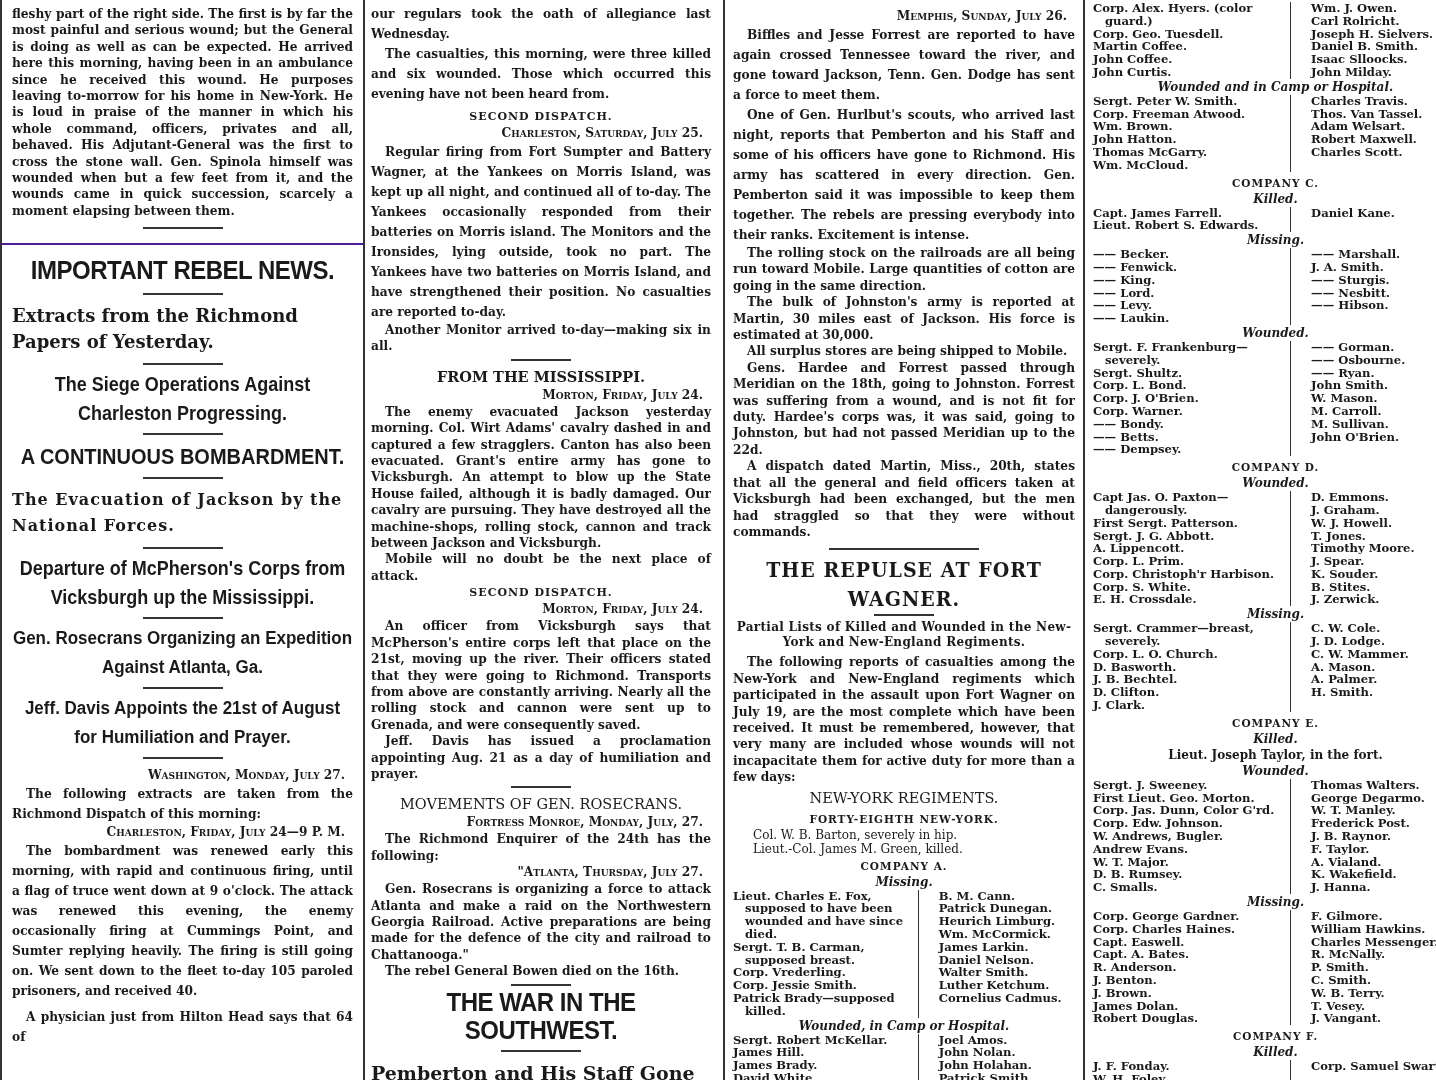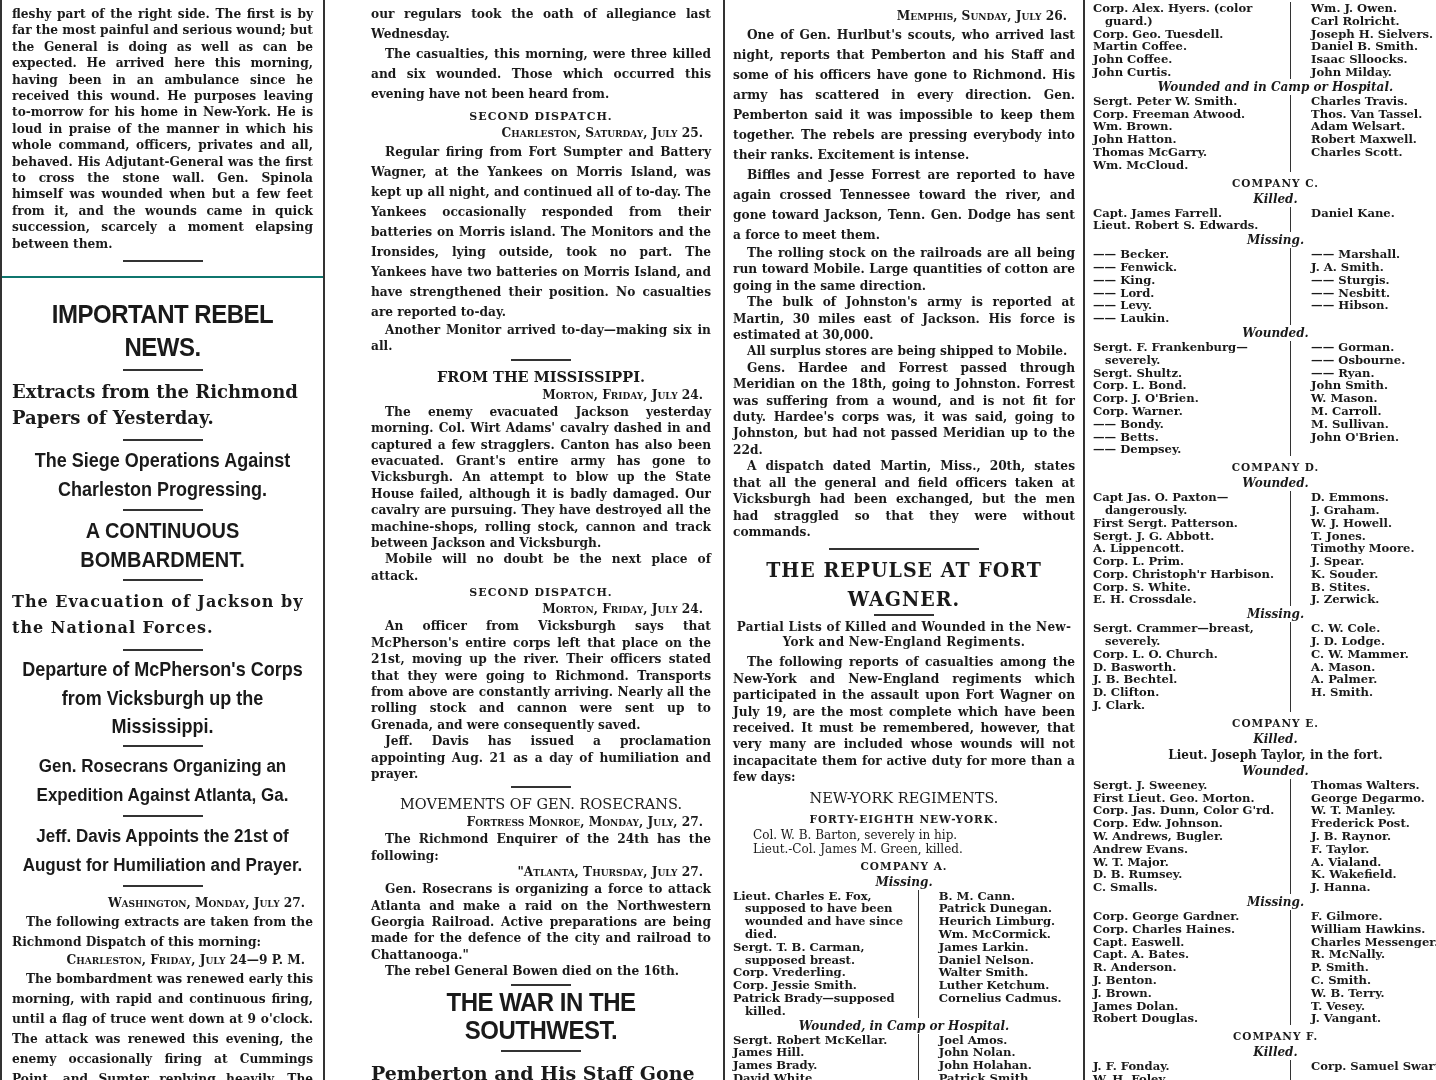--- a/index.html
+++ b/index.html
@@ -1,18 +1,18 @@
 <!DOCTYPE html>
 <html><head>
 <meta charset="utf-8">
 <style>
   html, body { margin: 0; padding: 0; background: #fff; }
   body { width: 1436px; height: 1080px; overflow: hidden; position: relative; font-family: "DejaVu Serif", serif; color: #1a1a1a; }
   .col { position: absolute; top: 0; height: 1080px; overflow: hidden; box-sizing: border-box; }
-  #c1 { left: 0; width: 325px; padding: 6px 10px 0 10px; border-left: 2px solid #333; border-right: 2px solid #333; }
+  #c1 { left: 0; width: 365px; padding: 6px 10px 0 10px; border-left: 2px solid #333; border-right: 2px solid #333; }
   #c2 { left: 365px; width: 360px; padding: 4px 12px 0 6px; border-right: 2px solid #333; }
   #c3 { left: 725px; width: 360px; padding: 4px 8px 0 8px; border-right: 2px solid #333; }
   #c4 { left: 1085px; width: 381px; padding: 2px 8px 0 8px; }
   p.body { margin: 0; font-size: 12.2px; line-height: 16.4px; text-align: justify; font-weight: bold; font-family: "DejaVu Serif", serif; text-indent: 14px; }
   p.body.noindent { text-indent: 0; }
   p.cont { margin: 0; font-size: 12.2px; line-height: 20px; text-align: justify; font-weight: bold; text-indent: 14px; }
   .dateline { text-align: right; font-size: 12.2px; font-weight: bold; line-height: 17px; padding-right: 8px; font-variant: small-caps; }
   .dispatch { text-align: center; font-size: 11px; font-weight: bold; line-height: 17px; letter-spacing: 1px; }
   .rule { width: 80px; height: 2px; background: #333; margin: 8px auto; }
   .rule.short { width: 60px; margin: 4px auto; }
@@ -29,21 +29,21 @@
   .names div.n { white-space: nowrap; }
   .names div.wrap { white-space: normal; padding-left: 12px; text-indent: -12px; }
   .center-line { text-align: center; font-size: 12px; font-weight: bold; line-height: 16px; }
 </style>
 </head>
 <body>
 
 <div class="col" id="c1">
   <p class="body noindent">fleshy part of the right side. The first is by far the most painful and serious wound; but the General is doing as well as can be expected. He arrived here this morning, having been in an ambulance since he received this wound. He purposes leaving to-morrow for his home in New-York. He is loud in praise of the manner in which his whole command, officers, privates and all, behaved. His Adjutant-General was the first to cross the stone wall. Gen. Spinola himself was wounded when but a few feet from it, and the wounds came in quick succession, scarcely a moment elapsing between them.</p>
   <div class="rule"></div>
-  <div style="border-top:2px solid #0f766e; margin: 14px -10px; padding: 17px 10px;">
+  <div style="border-top:2px solid #4c1d95; margin: 14px -10px; padding: 4px 10px;">
     <div class="hd-big">IMPORTANT REBEL NEWS.</div>
     <div class="rule"></div>
     <div class="hd-slab">Extracts from the Richmond Papers of Yesterday.</div>
     <div class="rule"></div>
     <div class="hd-cond">The Siege Operations Against Charleston Progressing.</div>
     <div class="rule"></div>
     <div class="hd-cond" style="font-size:20px;">A CONTINUOUS BOMBARDMENT.</div>
     <div class="rule"></div>
     <div class="hd-slab" style="font-size:16px; letter-spacing:1px;">The Evacuation of Jackson by the National Forces.</div>
     <div class="rule"></div>
@@ -86,22 +86,22 @@
   <p class="body">The rebel General Bowen died on the 16th.</p>
   <div class="rule short"></div>
   <div class="hd-cond" style="font-size:24px; letter-spacing:-0.5px;">THE WAR IN THE SOUTHWEST.</div>
   <div class="rule"></div>
   <div class="hd-slab" style="font-size:19px;">Pemberton and His Staff Gone to Richmond.</div>
 
 </div>
 
 <div class="col" id="c3">
   <div class="dateline" style="margin-top:4px;">Memphis, Sunday, July 26.</div>
+  <p class="cont">Biffles and Jesse Forrest are reported to have again crossed Tennessee toward the river, and gone toward Jackson, Tenn. Gen. Dodge has sent a force to meet them.</p>
   <p class="cont">One of Gen. Hurlbut's scouts, who arrived last night, reports that Pemberton and his Staff and some of his officers have gone to Richmond. His army has scattered in every direction. Gen. Pemberton said it was impossible to keep them together. The rebels are pressing everybody into their ranks. Excitement is intense.</p>
-  <p class="cont">Biffles and Jesse Forrest are reported to have again crossed Tennessee toward the river, and gone toward Jackson, Tenn. Gen. Dodge has sent a force to meet them.</p>
   <p class="body">The rolling stock on the railroads are all being run toward Mobile. Large quantities of cotton are going in the same direction.</p>
   <p class="body">The bulk of Johnston's army is reported at Martin, 30 miles east of Jackson. His force is estimated at 30,000.</p>
   <p class="body">All surplus stores are being shipped to Mobile.</p>
   <p class="body">Gens. Hardee and Forrest passed through Meridian on the 18th, going to Johnston. Forrest was suffering from a wound, and is not fit for duty. Hardee's corps was, it was said, going to Johnston, but had not passed Meridian up to the 22d.</p>
   <p class="body">A dispatch dated Martin, Miss., 20th, states that all the general and field officers taken at Vicksburgh had been exchanged, but the men had straggled so that they were without commands.</p>
   <div class="rule" style="width:150px;"></div>
   <div class="hd-cond" style="font-size:19px; letter-spacing:1px; font-family:'DejaVu Serif', serif;">THE REPULSE AT FORT WAGNER.</div>
   <div class="rule short"></div>
   <div class="hd-sub" style="font-size:12px; line-height:15px;">Partial Lists of Killed and Wounded in the New-York and New-England Regiments.</div>
   <p class="body">The following reports of casualties among the New-York and New-England regiments which participated in the assault upon Fort Wagner on July 19, are the most complete which have been received. It must be remembered, however, that very many are included whose wounds will not incapacitate them for active duty for more than a few days:</p>

